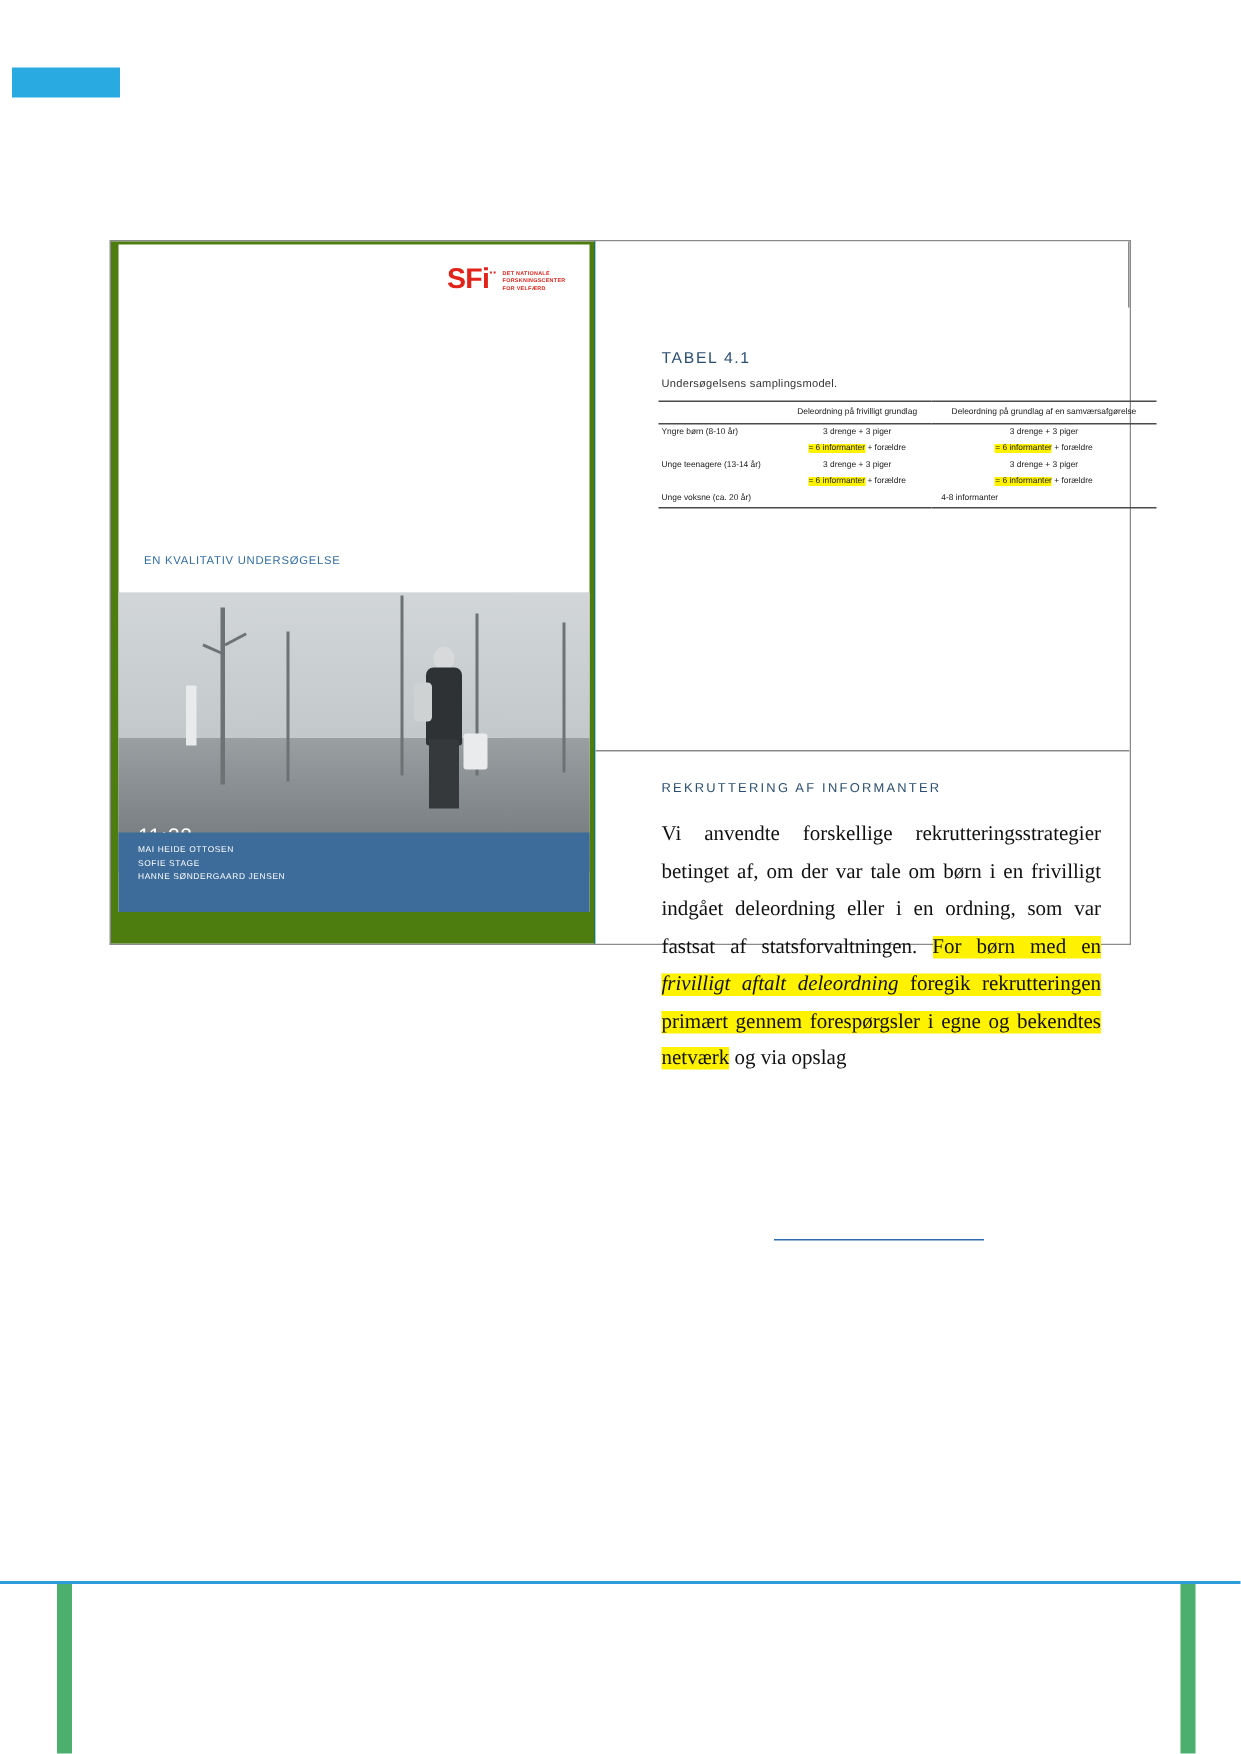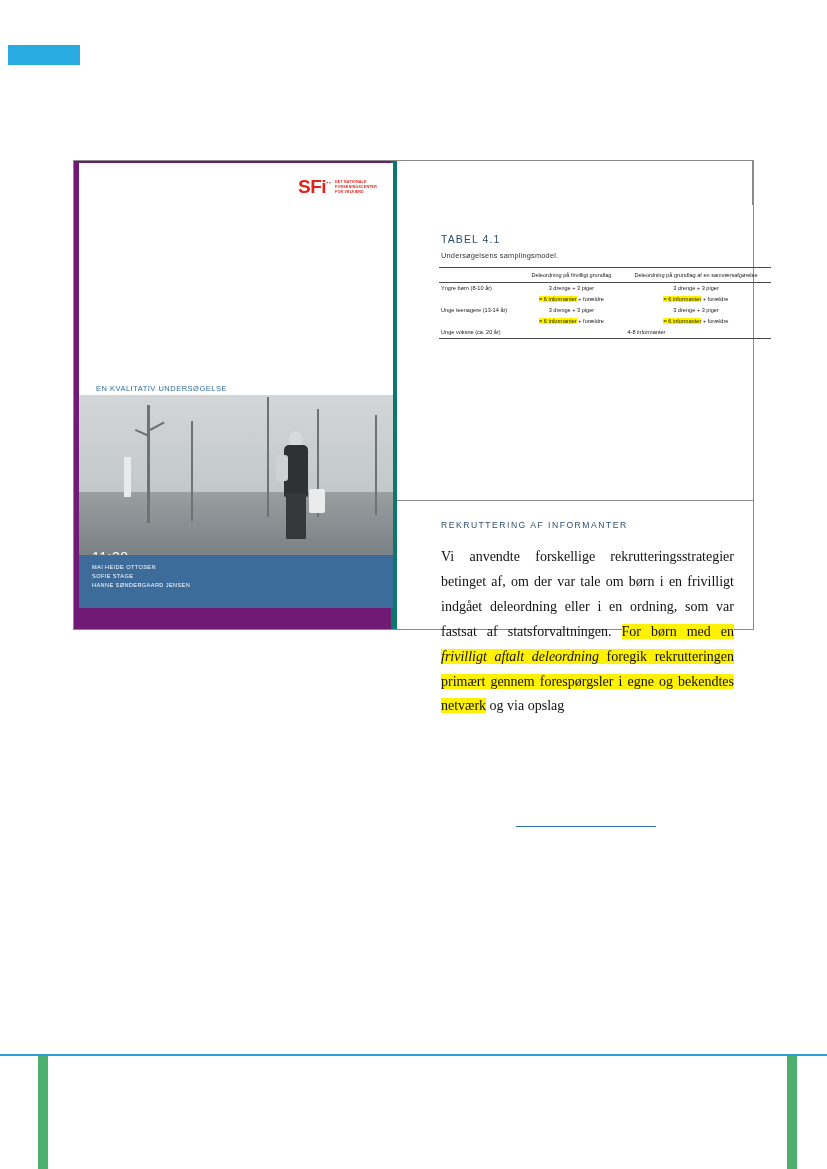--- a/index.html
+++ b/index.html
@@ -64,24 +64,24 @@
     top: 160px;
     width: 681px;
     height: 470px;
     border: 1px solid #8a8a8a;
     background: #ffffff;
     box-sizing: border-box;
     display: flex;
   }
   .slide-left {
     width: 323px;
-    border-right: 6px solid #0f766e;
+    border-right: 1px solid #0f766e;
     box-sizing: border-box;
     position: relative;
-    background: #701a75;
+    background: #4d7c0f;
   }
   .slide-right {
     flex: 1;
     position: relative;
     background: #ffffff;
   }
 
   
   .cover {
     position: absolute;
@@ -128,21 +128,21 @@
     color: #2E6DA4;
     font-size: 26px;
     line-height: 1.12;
     font-weight: normal;
     letter-spacing: 0.4px;
     white-space: pre-line;
   }
   .cover-sub {
     position: absolute;
     left: 17px;
-    top: 221px;
+    top: 206px;
     color: #2E6DA4;
     font-size: 7.5px;
     letter-spacing: 0.5px;
   }
   .cover-photo {
     position: absolute;
     left: 0;
     top: 232px;
     width: 314px;
     height: 186px;

